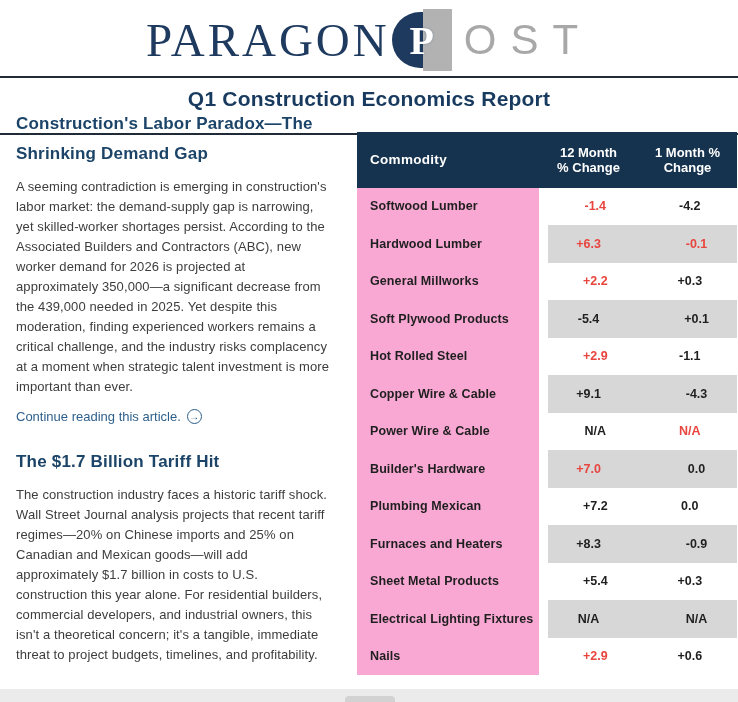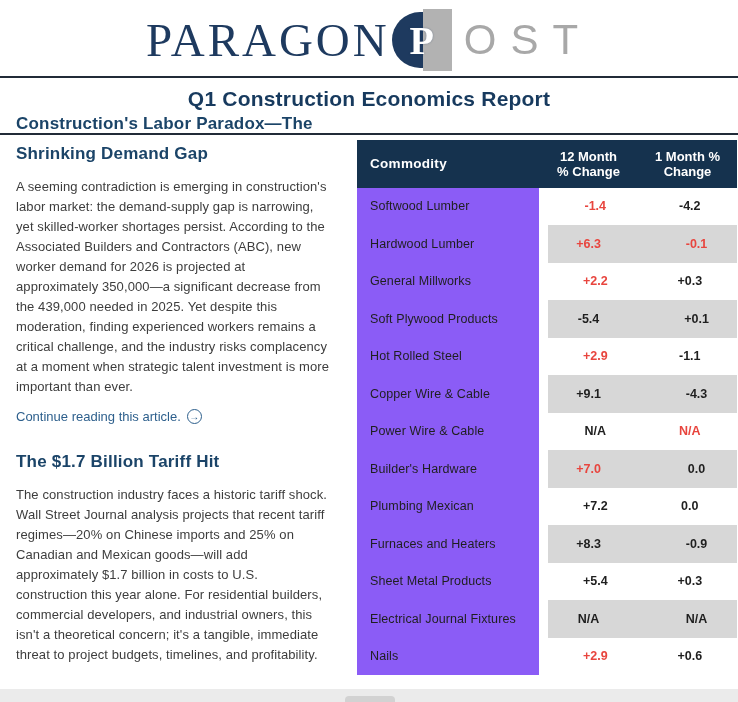--- a/index.html
+++ b/index.html
@@ -39,28 +39,28 @@
     letter-spacing:.1px; }
   .read-link { display:inline-flex; align-items:center; gap:6px; font-size:13px;
     color:#2d5f8c; margin-bottom:13px; cursor:pointer; text-decoration:none; }
   .arrow-circle { width:15px; height:15px; border:1.3px solid #2d5f8c; border-radius:50%;
     display:inline-flex; align-items:center; justify-content:center; font-size:10px;
     line-height:1; color:#2d5f8c; }
   .article + .article h2 { margin-top:10px; }
 
   
   .table-wrap { margin-left:15px; width:380px; flex:0 0 auto; }
-  .thead { display:flex; background:#15324e; color:#ffffff; height:48px; align-items:center;margin-top:22px; }
+  .thead { display:flex; background:#15324e; color:#ffffff; height:56px; align-items:center;margin-top:22px; }
   .thead .c-name { width:182px; padding-left:13px; font-size:13.5px; font-weight:bold;
     letter-spacing:.3px; }
   .thead .c-val { flex:1; text-align:center; font-size:13px; font-weight:bold;
     line-height:15px; padding:0 14px; }
   .trow { display:flex; height:37.5px; }
-  .trow .t-name { width:182px; background:#8b5cf6; display:flex; align-items:center;
-    padding-left:13px; font-size:12.5px; font-weight:normal; color:#1f1f1f; margin-right:9px;
+  .trow .t-name { width:182px; background:#f9a8d4; display:flex; align-items:center;
+    padding-left:13px; font-size:12.5px; font-weight:bold; color:#1f1f1f; margin-right:9px;
     letter-spacing:.1px; }
   .trow .t-vals { flex:1; display:flex; }
   .trow .t-vals span { flex:1; display:flex; align-items:center; justify-content:center;
     font-size:12.5px; font-weight:bold; color:#1f1f1f; }
   .trow.striped .t-vals { background:#d7d7d7;gap:27px; }
   .val-red { color:#e8453e !important; }
 
   
   .bottom-bar { position:absolute; left:0; bottom:0; width:738px; height:13px;
     background:#ebebeb; z-index:5; }
@@ -189,21 +189,21 @@
           </div>
         </div>
         <div class="trow">
           <div class="t-name">Sheet Metal Products</div>
           <div class="t-vals">
             <span>+5.4</span>
             <span>+0.3</span>
           </div>
         </div>
         <div class="trow striped">
-          <div class="t-name">Electrical Journal Fixtures</div>
+          <div class="t-name">Electrical Lighting Fixtures</div>
           <div class="t-vals">
             <span>N/A</span>
             <span>N/A</span>
           </div>
         </div>
         <div class="trow">
           <div class="t-name">Nails</div>
           <div class="t-vals">
             <span class="val-red">+2.9</span>
             <span>+0.6</span>

